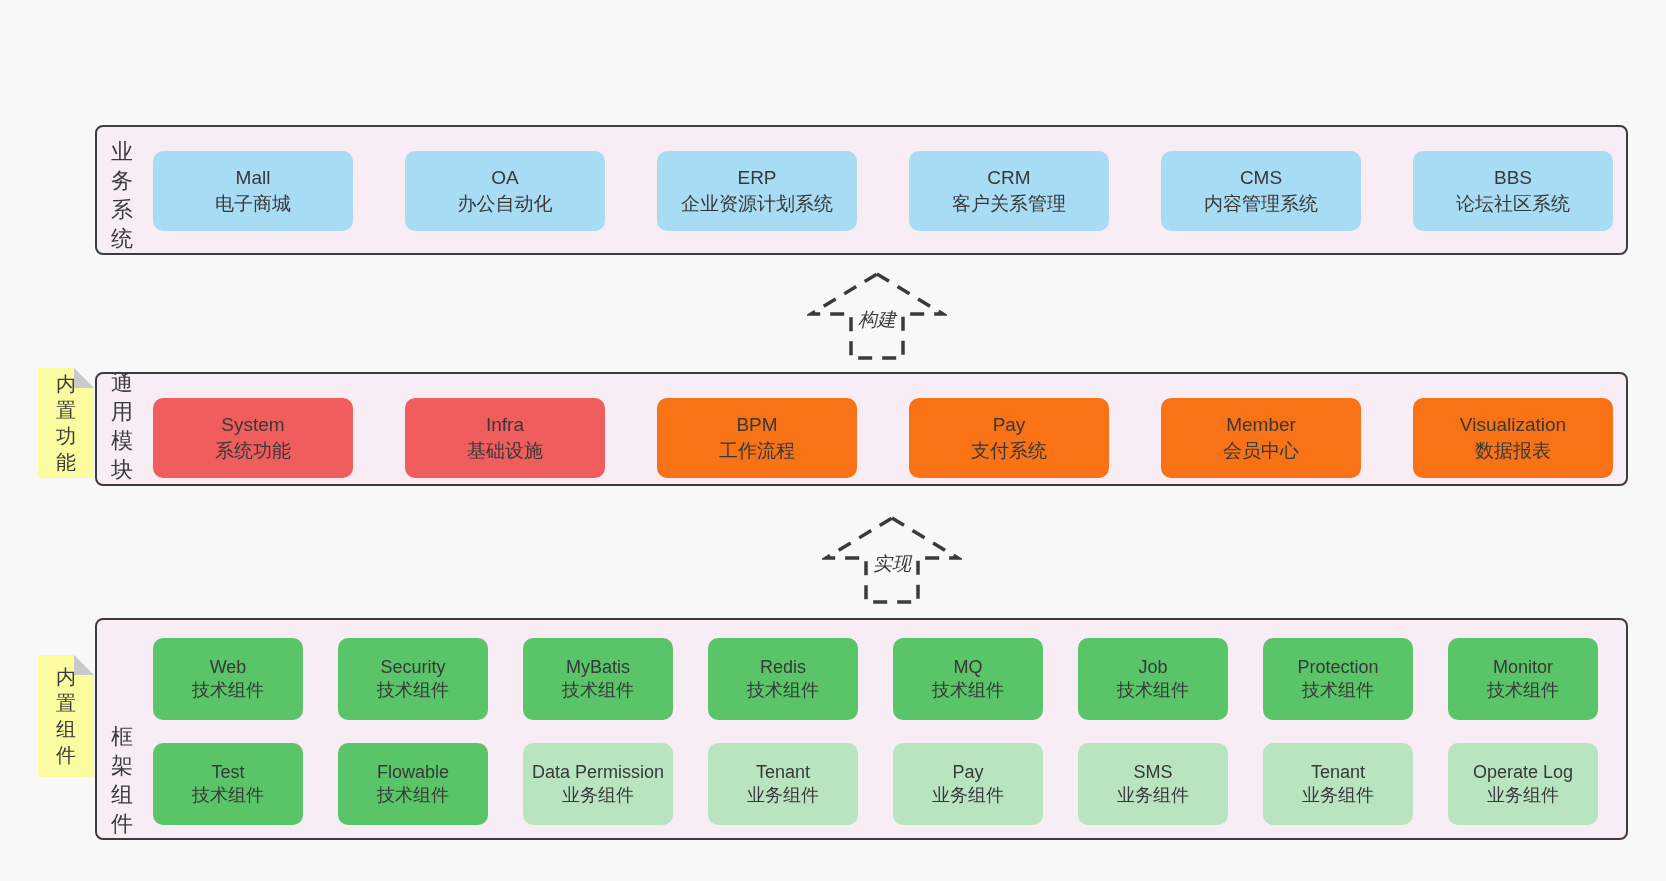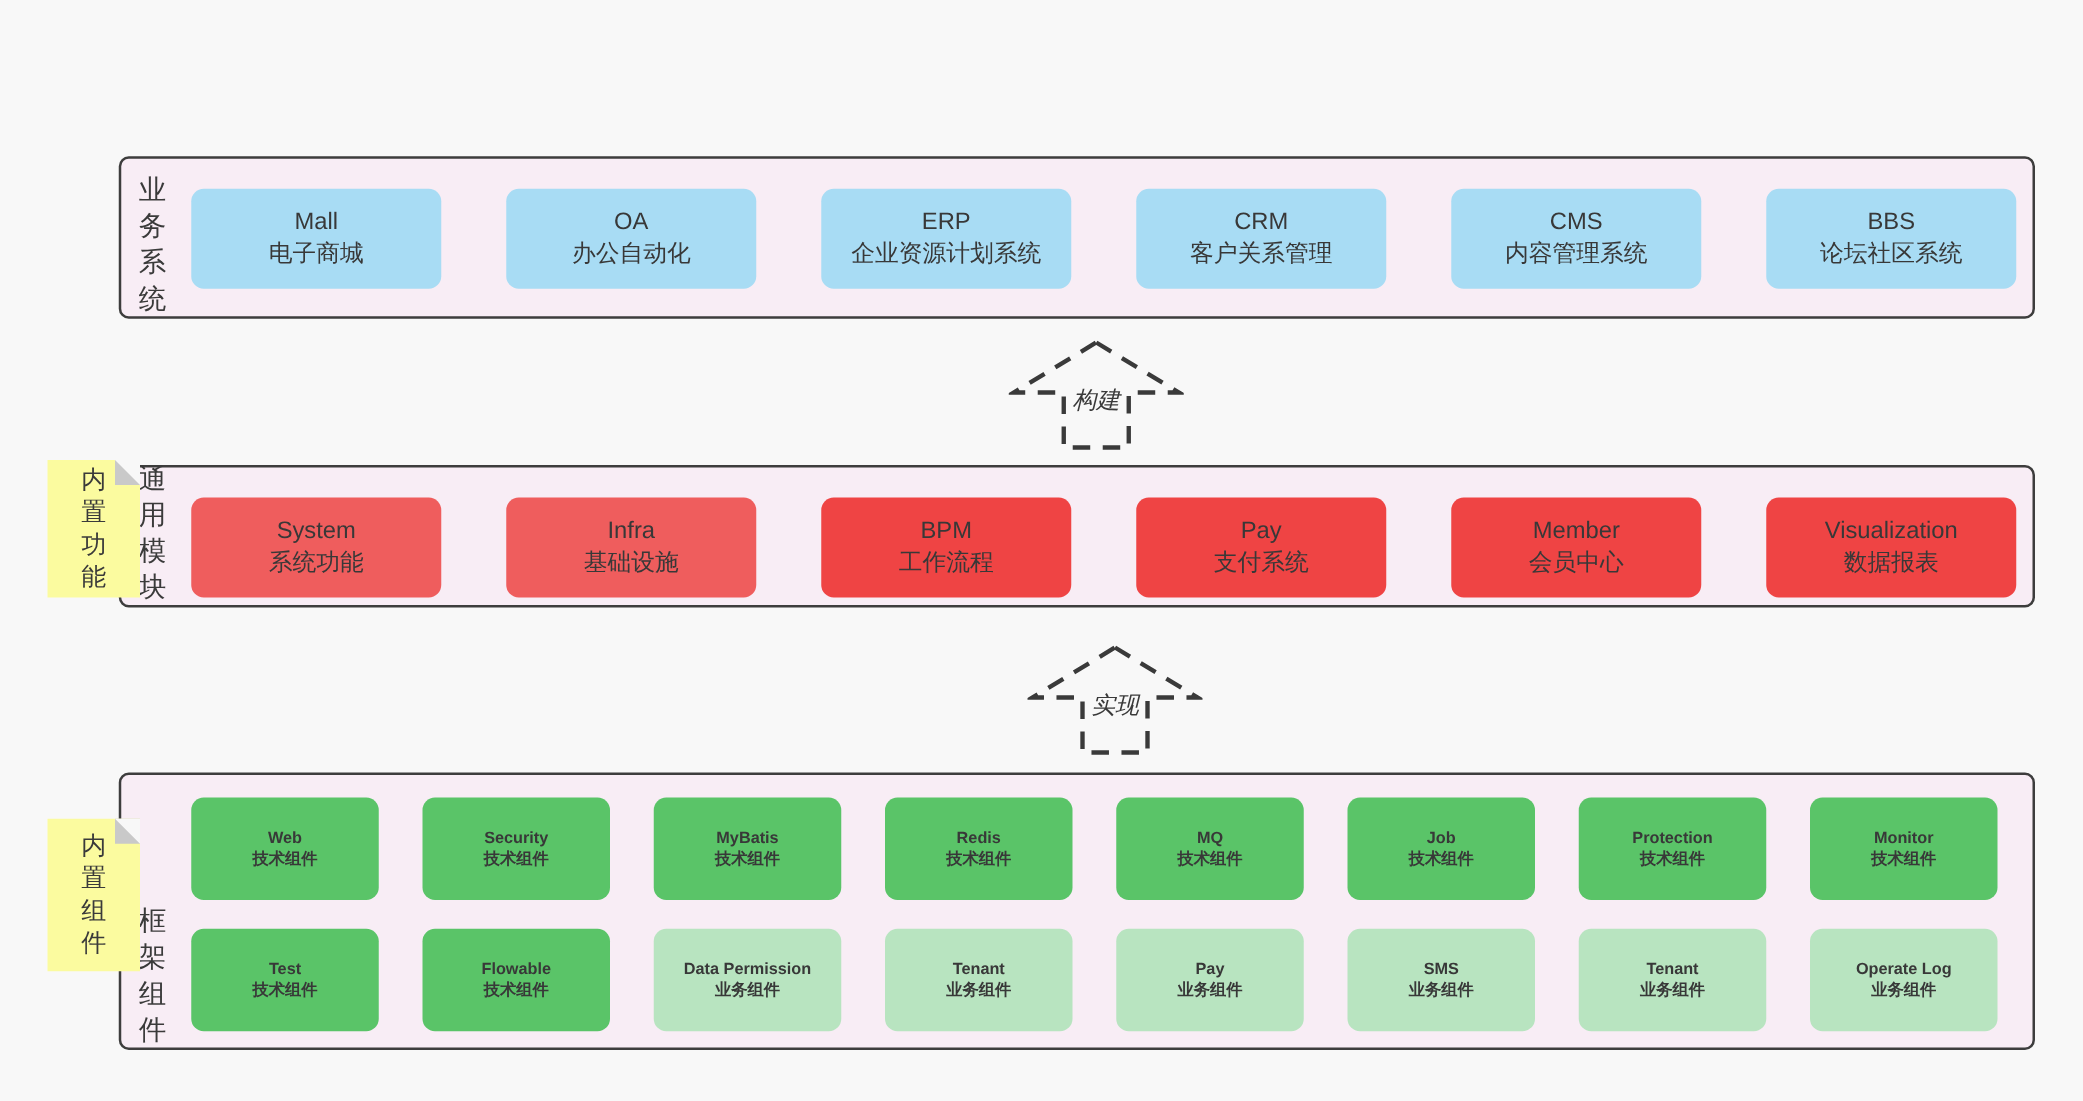--- a/index.html
+++ b/index.html
@@ -17,29 +17,29 @@
   .band-1 .boxrow{top:24px;}
   .band-2 .boxrow{top:24px;}
   .boxrow3{position:absolute;left:56px;display:flex;gap:35px;}
   .row-a{top:18px;}
   .row-b{top:123px;}
 
   .box{border-radius:10px;display:flex;flex-direction:column;justify-content:center;align-items:center;text-align:center;box-sizing:border-box;}
   .box-lg{width:200px;height:80px;}
   .box-sm{width:150px;height:82px;}
   .box .t,.box .s{font-size:19px;line-height:1.38;color:#383838;}
-  .box-sm .t,.box-sm .s{font-size:13px;line-height:1.3;font-weight:bold;}
+  .box-sm .t,.box-sm .s{font-size:18px;line-height:1.3;}
 
   .c-blue{background:#a8dcf4;}
   .c-red{background:#ef5d5d;}
-  .c-pink{background:#ef4444;}
+  .c-pink{background:#f97316;}
   .c-green{background:#5ac468;}
   .c-lightgreen{background:#b8e4c0;}
 
-  .sticky{position:absolute;left:38px;width:74px;background:#fbfb9f;z-index:3;display:flex;align-items:center;justify-content:center;}
+  .sticky{position:absolute;left:38px;width:56px;background:#fbfb9f;z-index:3;display:flex;align-items:center;justify-content:center;}
   .sticky-1{top:368px;height:110px;}
   .sticky-2{top:655px;height:122px;}
   .sticky::after{content:"";position:absolute;top:0;right:0;width:0;height:0;border-style:solid;border-width:0 20px 20px 0;border-color:#f8f8f8 #f8f8f8 #c9c9c9 #c9c9c9;}
   .sticky .vtext{width:22px;font-size:20px;line-height:1.3;}
 
   .arrow{position:absolute;width:140px;height:92px;font-style:italic;}
   .arrow-1{left:807px;top:270px;}
   .arrow-2{left:822px;top:514px;}
   .arrow svg{display:block;width:140px;height:92px;}
   .arrow-label{position:absolute;left:50%;top:36px;transform:translateX(-50%);background:#f8f8f8;padding:1px 3px;font-size:19px;color:#3a3a3a;white-space:nowrap;}

